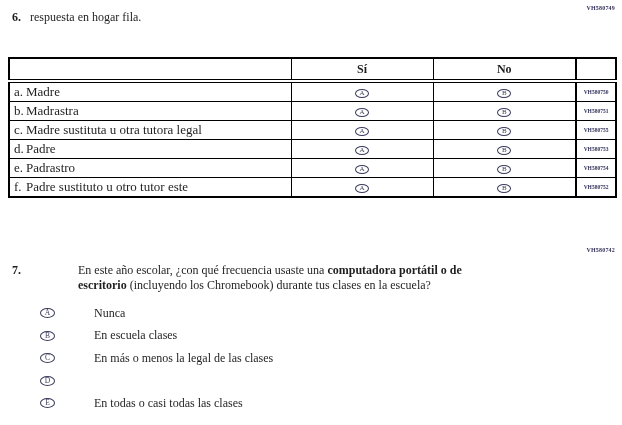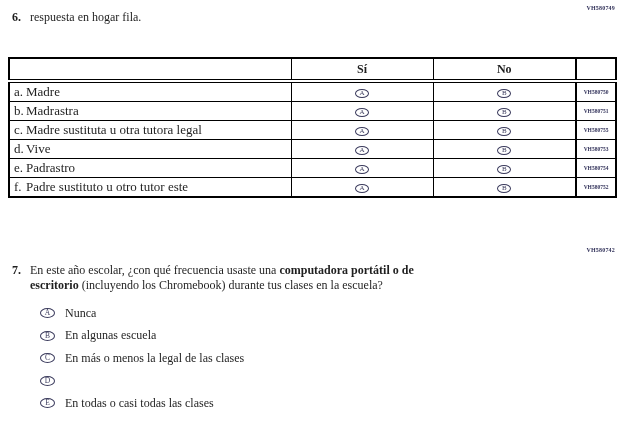--- a/index.html
+++ b/index.html
@@ -30,21 +30,21 @@
   .question { position:absolute; left:12px; display:flex; }
   .question .qnum {
     flex:none; width:18px;
     font-weight:bold; font-size:12px; line-height:14.5px;
   }
   .qtext { font-size:12px; line-height:14.5px; }
   .q6-block { top:10px; }
   .q6-block .qtext { width:517px; }
   .q6-block .justify-line { text-align:justify; text-align-last:justify; }
   .q7-block { top:263px; }
-  .q7-block .qtext { width:520px; line-height:15px; }
+  .q7-block .qtext { width:520px; line-height:15px;margin-left:48px; }
   b { font-weight:bold; }
 
   
   table.q6-table {
     position:absolute; left:8px; top:57px;
     width:607px;
     border-collapse:collapse;
     table-layout:fixed;
     border:2px solid #000;
   }
@@ -73,21 +73,21 @@
     font-family:"Liberation Serif", serif;
     vertical-align:middle;
     cursor:pointer;
     background:#fff;
   }
 
   
   .options { position:absolute; left:40px; top:306px; }
   .option { display:flex; align-items:center; height:14px; margin-bottom:8.5px; }
   .option .bubble { width:15px; height:10px; font-size:7.5px; margin-right:10px; flex:none; }
-  .option .olabel { font-size:12px; }
+  .option .olabel { font-size:12px;margin-left:29px; }
 </style>
 </head>
 <body>
 
 <div class="page">
 
   <div class="vhcode q6">VH580749</div>
 
   <div class="question q6-block">
     <span class="qnum">6.</span>
@@ -136,21 +136,21 @@
         <td class="c-label"><span class="rl">c.</span><span>Madre sustituta u otra tutora legal</span></td>
         <td class="c-opt"><span class="bubble">
               <span>A</span>
             </span></td>
         <td class="c-opt"><span class="bubble">
               <span>B</span>
             </span></td>
         <td class="c-code">VH580755</td>
       </tr>
       <tr>
-        <td class="c-label"><span class="rl">d.</span><span>Vive</span></td>
+        <td class="c-label"><span class="rl">d.</span><span>Padre</span></td>
         <td class="c-opt"><span class="bubble">
               <span>A</span>
             </span></td>
         <td class="c-opt"><span class="bubble">
               <span>B</span>
             </span></td>
         <td class="c-code">VH580753</td>
       </tr>
       <tr>
         <td class="c-label"><span class="rl">e.</span><span>Padrastro</span></td>
@@ -189,21 +189,21 @@
     <div class="option">
       <span class="bubble">
           <span>A</span>
         </span>
       <span class="olabel">Nunca</span>
     </div>
     <div class="option">
       <span class="bubble">
           <span>B</span>
         </span>
-      <span class="olabel">En algunas escuela</span>
+      <span class="olabel">En escuela clases</span>
     </div>
     <div class="option">
       <span class="bubble">
           <span>C</span>
         </span>
       <span class="olabel">En más o menos la legal de las clases</span>
     </div>
     <div class="option">
       <span class="bubble">
           <span>D</span>

